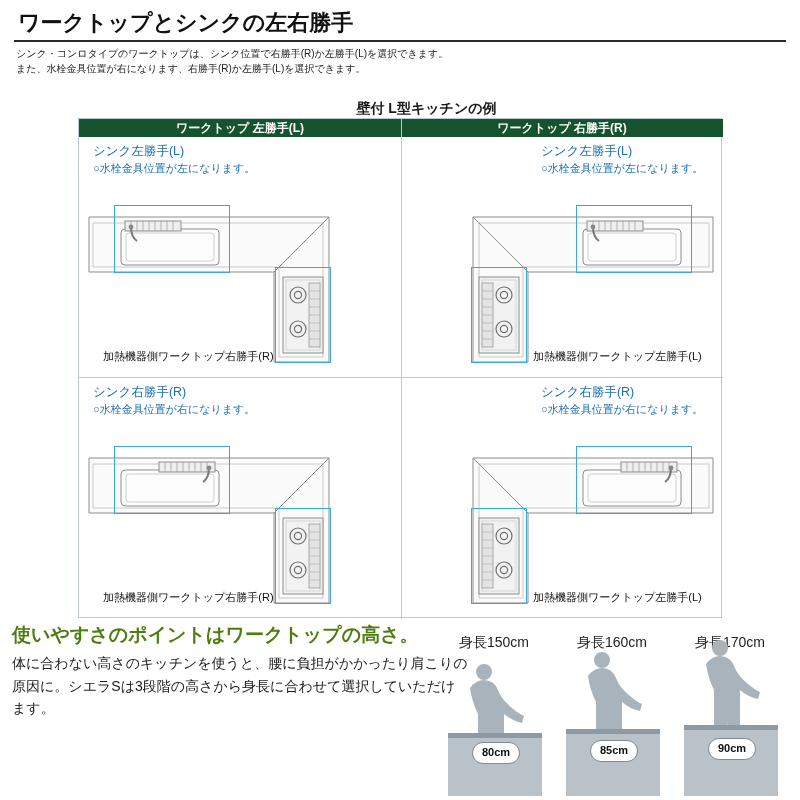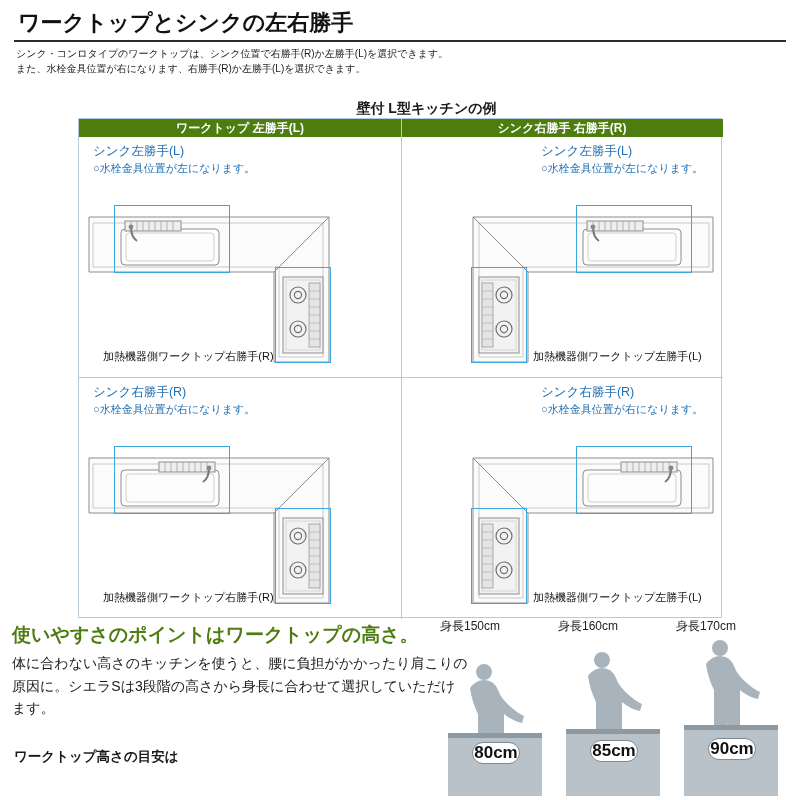--- a/index.html
+++ b/index.html
@@ -34,21 +34,21 @@
   }
 
   
   .diagram{
     position:absolute;left:78px;top:118px;width:644px;height:500px;
     border:1px solid #b9c9d6;
     box-sizing:border-box;
     background:#fff;
   }
   .band{
-    position:absolute;top:0;height:18px;background:#4d7c0f;
+    position:absolute;top:0;height:18px;background:#14532d;
     color:#fff;font-size:12px;font-weight:bold;text-align:center;line-height:18px;
   }
   .band.left{left:0;width:322px;}
   .band.right{left:322px;width:322px;}
   .vsplit{
     position:absolute;left:322px;top:0;width:1px;height:500px;background:#b9c9d6;
   }
   .hsplit{
     position:absolute;left:0;top:258px;width:644px;height:1px;background:#b9c9d6;
   }
@@ -95,31 +95,31 @@
     font-size:17px;font-weight:bold;text-align:center;line-height:30px;letter-spacing:1px;
     background:#fff;
   }
 
   .people{position:absolute;left:438px;top:618px;width:352px;height:178px;}
   .person{position:absolute;width:108px;height:178px;}
   .p1{left:2px;}
   .p2{left:120px;}
   .p3{left:238px;}
   .p-h{
-    position:absolute;top:0;left:0;width:108px;font-size:12px;color:#222;
+    position:absolute;top:16px;left:0;width:108px;text-align:center;font-size:14px;color:#222;
   }
   .counter{
     position:absolute;left:8px;bottom:0;width:94px;height:58px;background:#b9c2c8;
   }
   .counter-top{
     position:absolute;left:8px;width:94px;height:5px;background:#8e9aa3;
   }
   .cm-badge{
     position:absolute;border-radius:11px;background:#ffffff;border:1px solid #7d8a94;
-    font-size:17px;font-weight:bold;color:#111;text-align:center;
+    font-size:11px;font-weight:bold;color:#111;text-align:center;
     width:46px;height:20px;line-height:19px;
   }
   .silhouette{position:absolute;bottom:0;left:0;}
 </style>
 </head>
 <body>
 
 <div class="page">
 
   <div class="title">ワークトップとシンクの左右勝手</div>
@@ -128,21 +128,21 @@
   <div class="lead">
     <div>シンク・コンロタイプのワークトップは、シンク位置で右勝手(R)か左勝手(L)を選択できます。</div>
     <div>また、水栓金具位置が右になります、右勝手(R)か左勝手(L)を選択できます。</div>
   </div>
 
   <div class="sub-title">壁付 L型キッチンの例</div>
 
   <div class="diagram">
 
     <div class="band left">ワークトップ 左勝手(L)</div>
-    <div class="band right">シンク右勝手 右勝手(R)</div>
+    <div class="band right">ワークトップ 右勝手(R)</div>
     <div class="vsplit"></div>
     <div class="hsplit"></div>
 
     <div class="quad q-tl">
       <div class="q-head">シンク左勝手(L)</div>
       <div class="q-sub">○水栓金具位置が左になります。</div>
       <div class="kitchen">
         <svg width="322" height="200" viewBox="0 0 322 200">
 
           <path d="M10 40 L250 40 L250 185 L195 185 L195 95 L10 95 Z" fill="#fbfbfb" stroke="#8d8d8d" stroke-width="1"></path>
@@ -337,21 +337,20 @@
       <div class="q-foot" style="left:132px;top:212px;">加熱機器側ワークトップ左勝手(L)</div>
     </div>
   </div>
 
   <div class="pt-title">使いやすさのポイントはワークトップの高さ。</div>
   <div class="pt-body">
     <div>体に合わない高さのキッチンを使うと、腰に負担がかかったり肩こりの</div>
     <div>原因に。シエラSは3段階の高さから身長に合わせて選択していただけ</div>
     <div>ます。</div>
   </div>
-  <div class="guide-label">ワークトップ高さの目安は</div>
 
   <div class="people">
 
     <div class="person p1">
       <div class="p-h">身長150cm</div>
       <svg class="silhouette" width="108" height="152" viewBox="0 0 108 152">
         <path d="M36 28 a8 8 0 1 1 16 0 a8 8 0 1 1 -16 0 Z
                  M30 44 q6 -8 14 -8 q10 0 14 10 q3 9 14 18 q7 6 12 8 l-2 7 q-10 -2 -18 -9
                  l0 64 l-10 0 l-2 -38 l-4 38 l-10 0 l0 -64 q-6 -12 -8 -26 Z" fill="#a8b3bb"></path>
       </svg>

